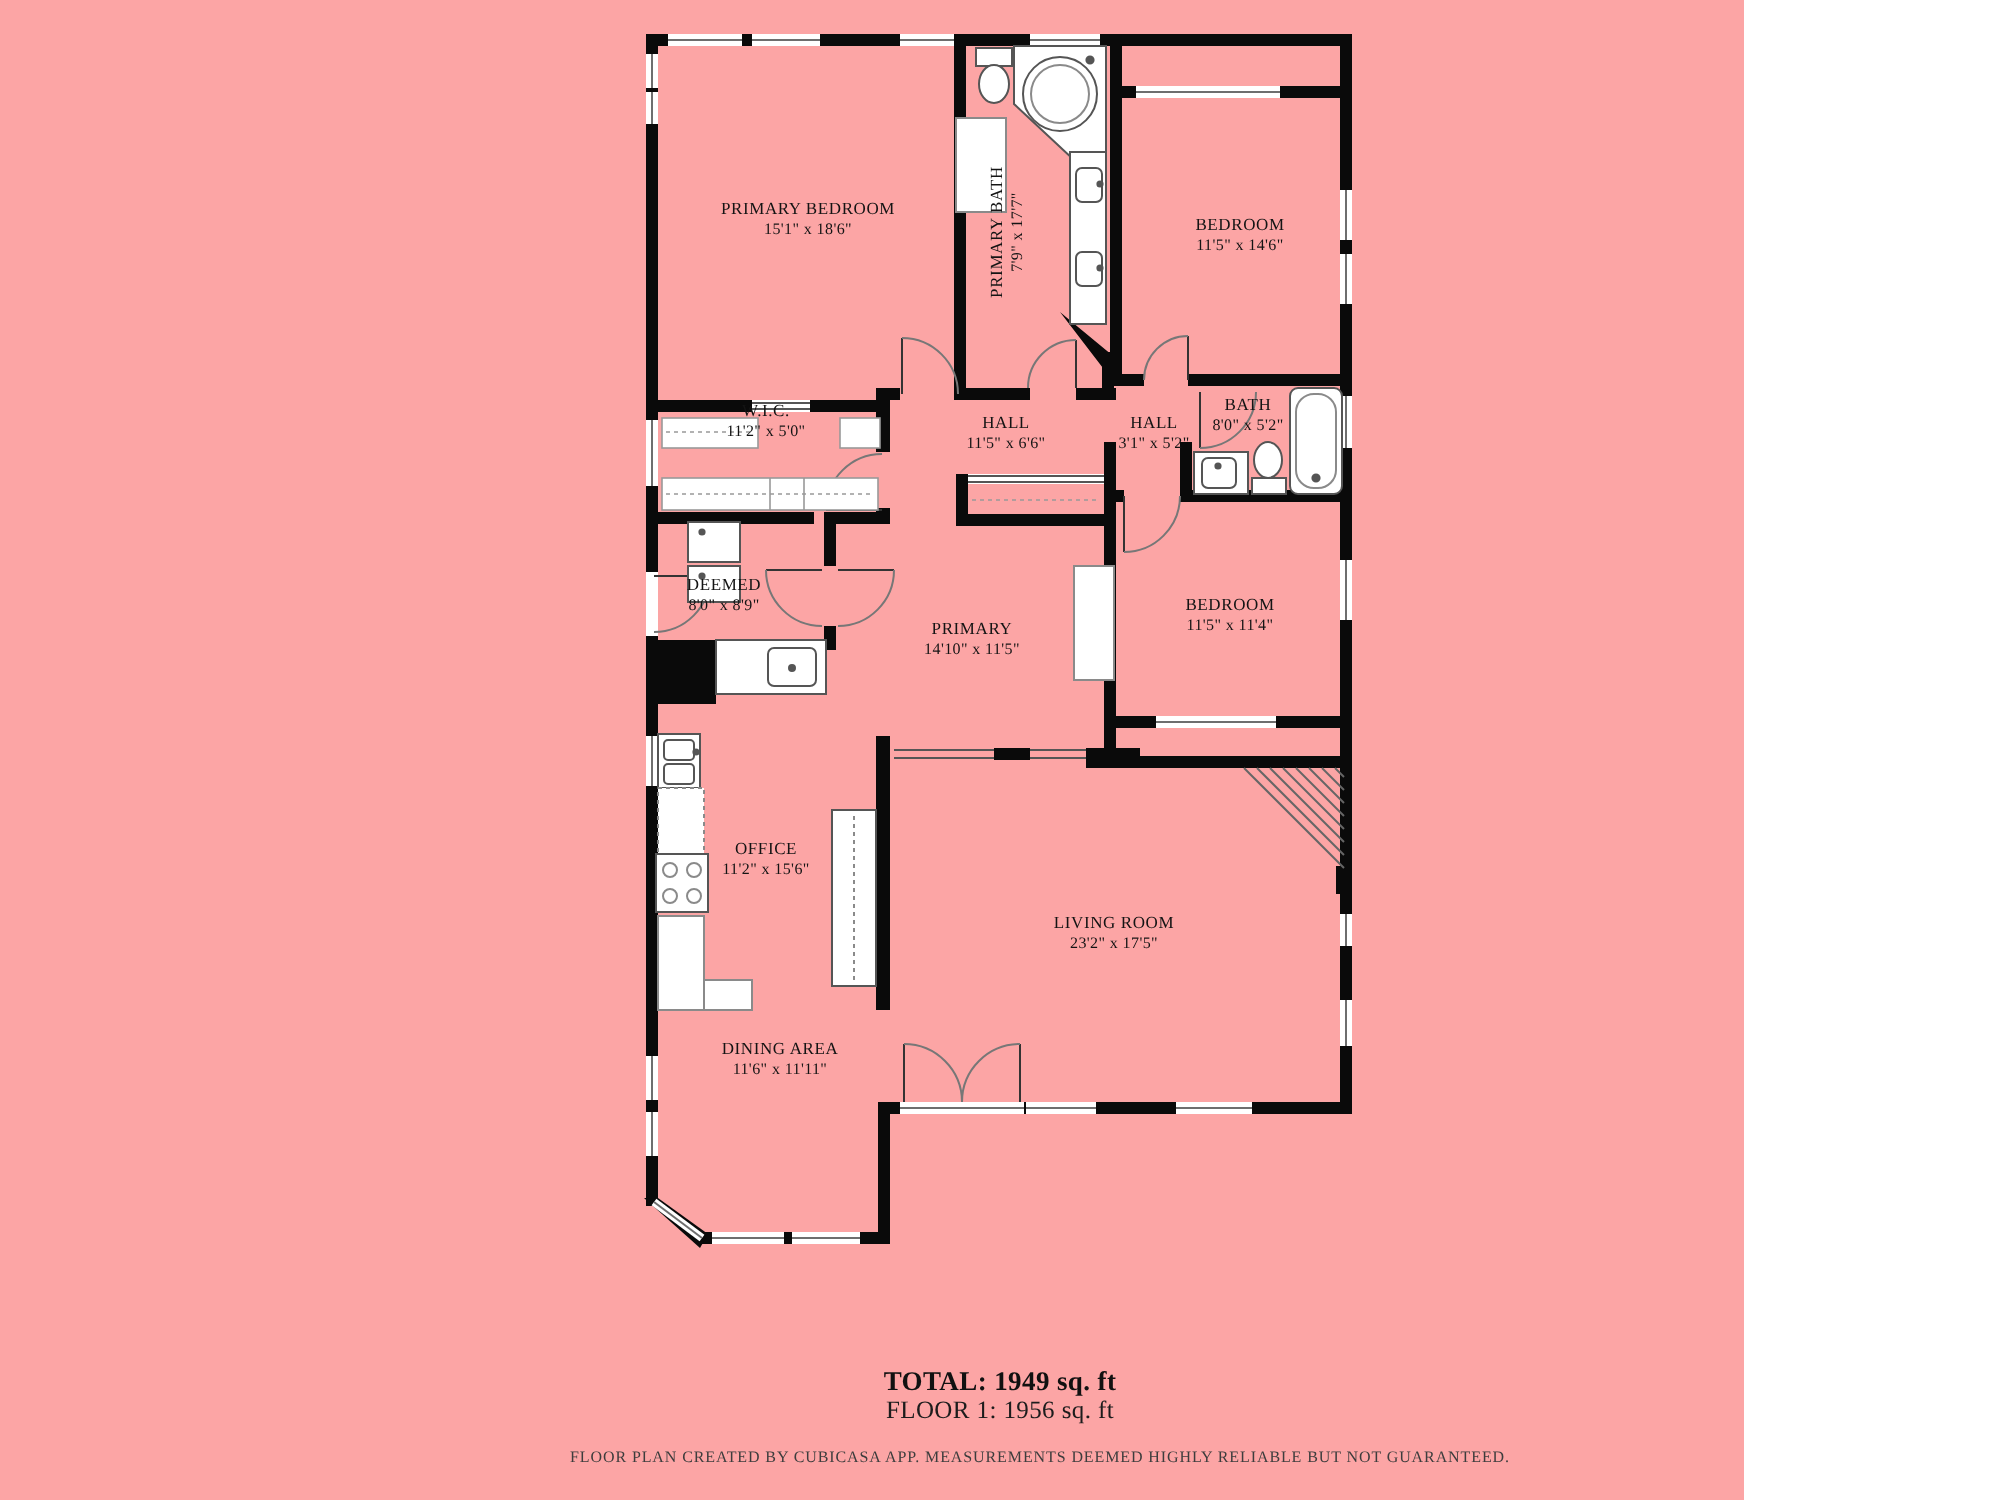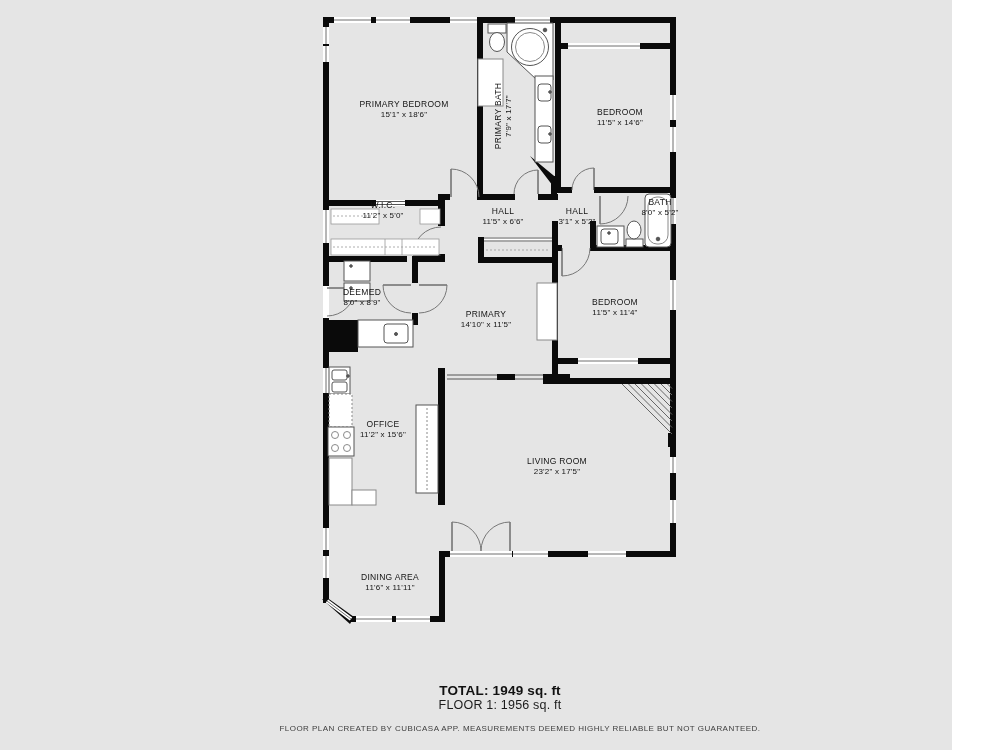--- a/index.html
+++ b/index.html
@@ -1,17 +1,17 @@
 <!DOCTYPE html>
 <html><head>
 <meta charset="utf-8">
 <style>
   html,body{margin:0;padding:0;background:#ffffff;}
-  .stage{position:relative;width:952px;height:750px;background:#e5e5e5;overflow:hidden;
-         font-family:Liberation Sans, sans-serif;}
+  .stage{position:relative;width:872px;height:750px;background:#fca5a5;overflow:hidden;
+         font-family:Liberation Serif, serif;}
   .plan-svg{position:absolute;left:0;top:0;}
   .room-label{position:absolute;transform:translate(-50%,-50%);text-align:center;
               color:#141414;white-space:nowrap;pointer-events:none;}
   .room-label .rname{font-size:8.5px;line-height:10.5px;letter-spacing:.3px;}
   .room-label .rdims{font-size:8px;line-height:10px;letter-spacing:.2px;}
   .room-label.rot{transform:translate(-50%,-50%) rotate(-90deg);}
   .summary{position:absolute;left:0;top:683px;width:1000px;text-align:center;color:#111;}
   .summary .total{font-size:13.5px;font-weight:bold;line-height:15px;letter-spacing:.2px;}
   .summary .floor1{font-size:12.5px;line-height:15px;letter-spacing:.2px;color:#1c1c1c;}
   .disclaimer{position:absolute;left:0;top:724px;width:1000px;text-align:center;
@@ -328,21 +328,21 @@
   <div class="rdims">11'2" x 5'0"</div>
 </div>
 <div class="room-label" style="left:503px;top:216px">
   <div class="rname">HALL</div>
   <div class="rdims">11'5" x 6'6"</div>
 </div>
 <div class="room-label" style="left:577px;top:216px">
   <div class="rname">HALL</div>
   <div class="rdims">3'1" x 5'2"</div>
 </div>
-<div class="room-label" style="left:660px;top:207px">
+<div class="room-label" style="left:624px;top:207px">
   <div class="rname">BATH</div>
   <div class="rdims">8'0" x 5'2"</div>
 </div>
 <div class="room-label" style="left:362px;top:297px">
   <div class="rname">DEEMED</div>
   <div class="rdims">8'0" x 8'9"</div>
 </div>
 <div class="room-label" style="left:486px;top:319px">
   <div class="rname">PRIMARY</div>
   <div class="rdims">14'10" x 11'5"</div>
@@ -352,21 +352,21 @@
   <div class="rdims">11'5" x 11'4"</div>
 </div>
 <div class="room-label" style="left:383px;top:429px">
   <div class="rname">OFFICE</div>
   <div class="rdims">11'2" x 15'6"</div>
 </div>
 <div class="room-label" style="left:557px;top:466px">
   <div class="rname">LIVING ROOM</div>
   <div class="rdims">23'2" x 17'5"</div>
 </div>
-<div class="room-label" style="left:390px;top:582px">
+<div class="room-label" style="left:390px;top:529px">
   <div class="rname">DINING AREA</div>
   <div class="rdims">11'6" x 11'11"</div>
 </div>
 
 <div class="summary">
   <div class="total">TOTAL: 1949 sq. ft</div>
   <div class="floor1">FLOOR 1: 1956 sq. ft</div>
 </div>
 <div class="disclaimer">FLOOR PLAN CREATED BY CUBICASA APP. MEASUREMENTS DEEMED HIGHLY RELIABLE BUT NOT GUARANTEED.</div>
 

